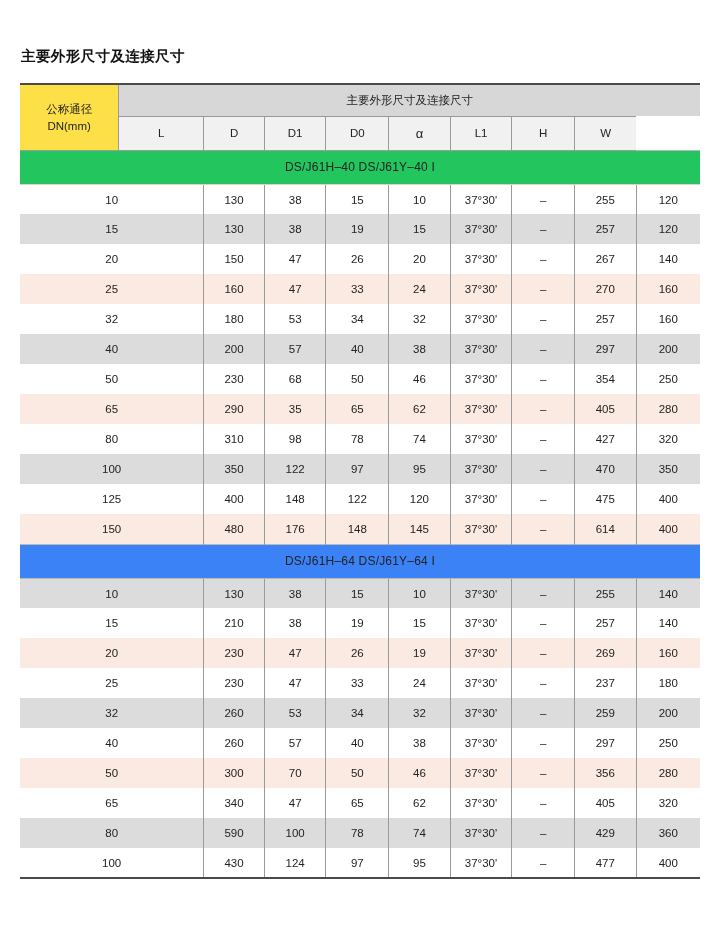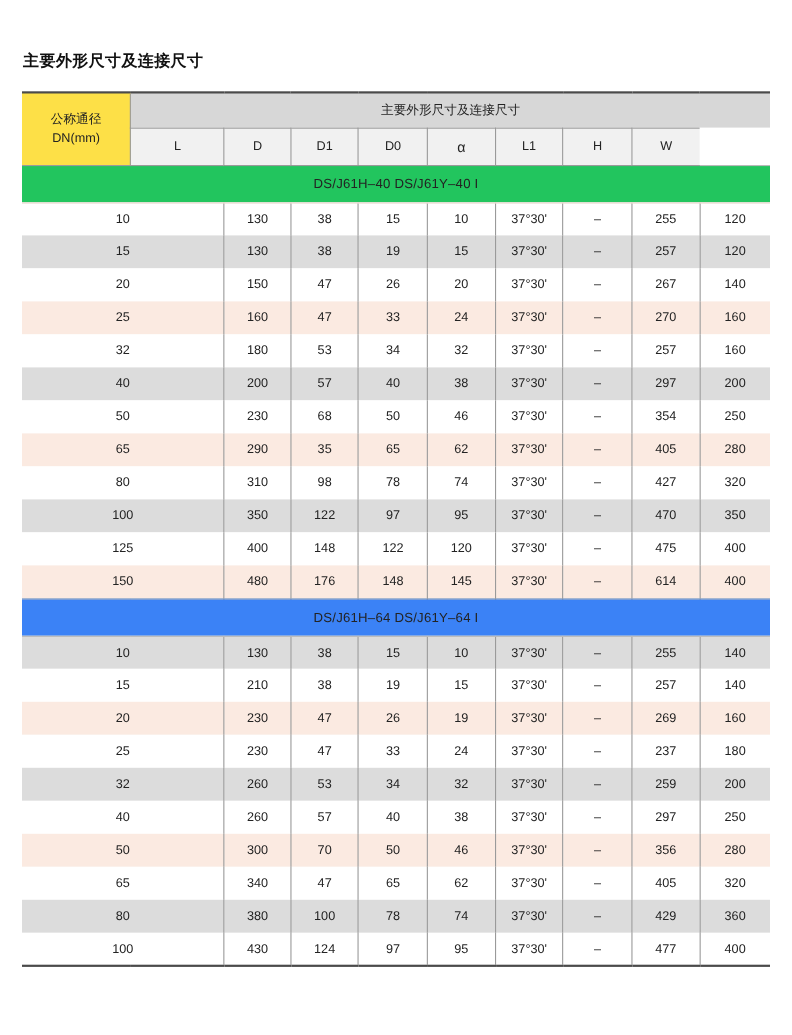--- a/index.html
+++ b/index.html
@@ -394,21 +394,21 @@
             <td>47</td>
             <td>65</td>
             <td>62</td>
             <td><span class="deg">37°30'</span></td>
             <td>–</td>
             <td>405</td>
             <td>320</td>
           </tr>
           <tr class="data shade-gray">
             <td colspan="2">80</td>
-            <td>380</td>
+            <td>590</td>
             <td>100</td>
             <td>78</td>
             <td>74</td>
             <td><span class="deg">37°30'</span></td>
             <td>–</td>
             <td>429</td>
             <td>360</td>
           </tr>
           <tr class="data shade-white last-of-table">
             <td colspan="2">100</td>

